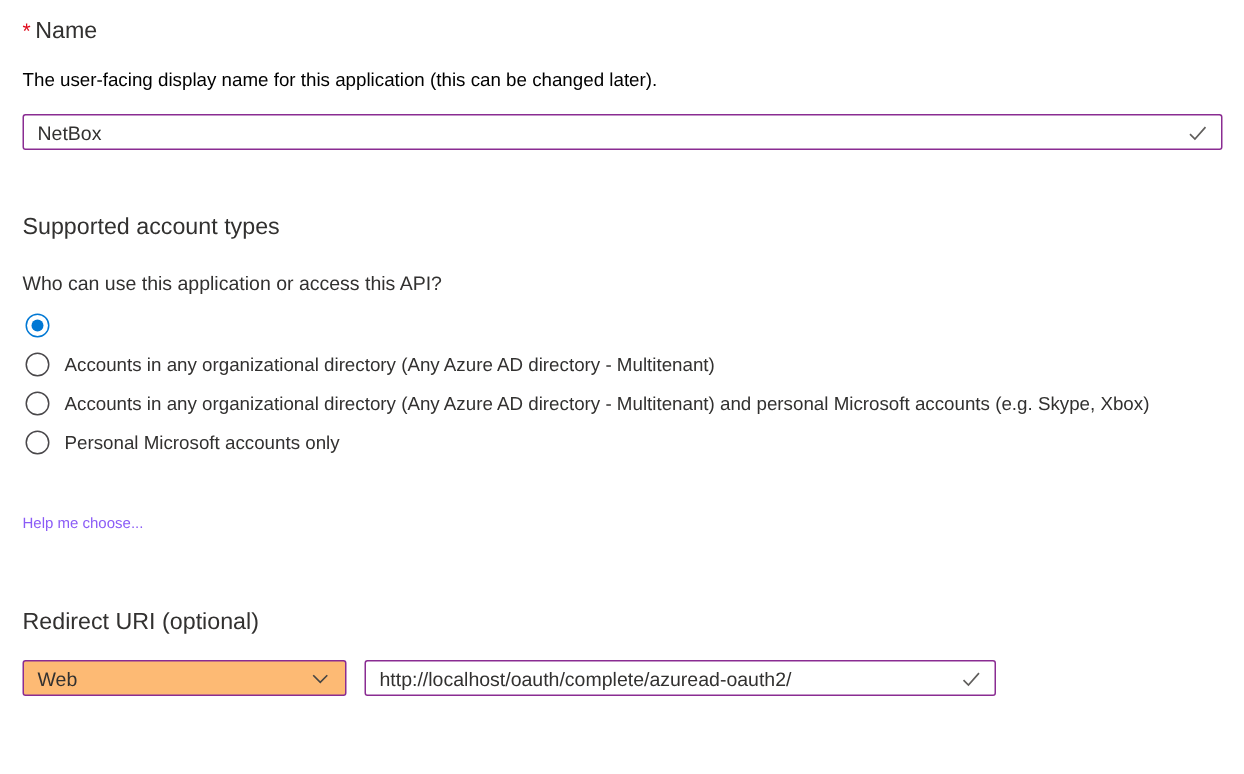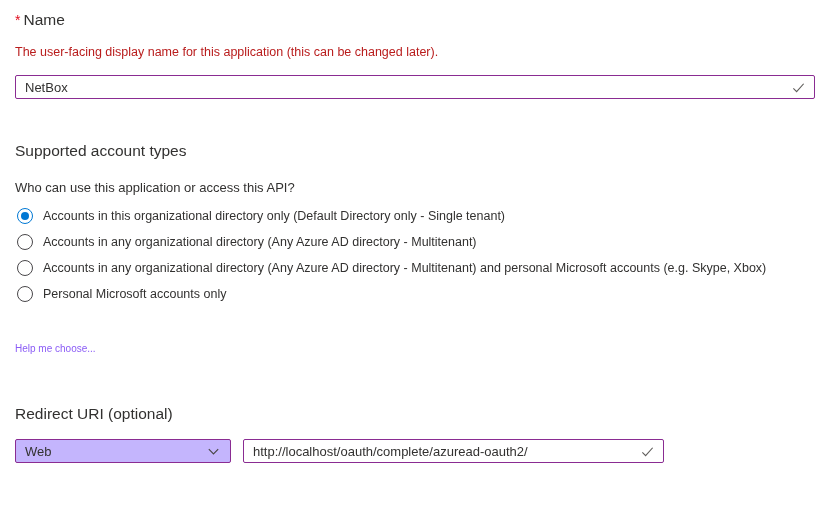--- a/index.html
+++ b/index.html
@@ -19,21 +19,21 @@
     color: #323130;
     line-height: 20px;
     margin: 0;
   }
   .required-marker { color: #e00b1c; margin-right: 3px; font-size: 14px; }
 
   .field-desc {
     font-size: 12.5px;
     line-height: 16px;
     margin-top: 14px;
-    color: #b91c1c;
+    color: #000000;
   }
 
   .input-wrap {
     position: relative;
     height: 24px;
   }
   .input-wrap input {
     width: 100%; height: 24px;
     border: 1px solid #8a2c92;
     border-radius: 2px;
@@ -108,21 +108,21 @@
   .redirect-row {
     margin-top: 15px;
     display: flex;
     gap: 12px;
   }
   .platform-select {
     position: relative;
     width: 216px; height: 24px;
     border: 1px solid #8a2c92;
     border-radius: 2px;
-    background: #c4b5fd;
+    background: #fdba74;
     display: flex; align-items: center;
     padding: 0 30px 0 9px;
     font-size: 13px;
     cursor: pointer;
   }
   .uri-input-wrap { width: 421px; text-decoration: underline; }
 </style>
 </head>
 <body>
 
@@ -142,21 +142,20 @@
   </div>
 
   <div class="account-section">
     <h2 class="section-title">Supported account types</h2>
 
     <div class="question">Who can use this application or access this API?</div>
 
     <div class="radio-group">
       <div class="radio-row checked">
         <span class="radio-circle"></span>
-        <span class="radio-label">Accounts in this organizational directory only (Default Directory only - Single tenant)</span>
       </div>
       <div class="radio-row">
         <span class="radio-circle"></span>
         <span class="radio-label">Accounts in any organizational directory (Any Azure AD directory - Multitenant)</span>
       </div>
       <div class="radio-row">
         <span class="radio-circle"></span>
         <span class="radio-label">Accounts in any organizational directory (Any Azure AD directory - Multitenant) and personal Microsoft accounts (e.g. Skype, Xbox)</span>
       </div>
       <div class="radio-row">

